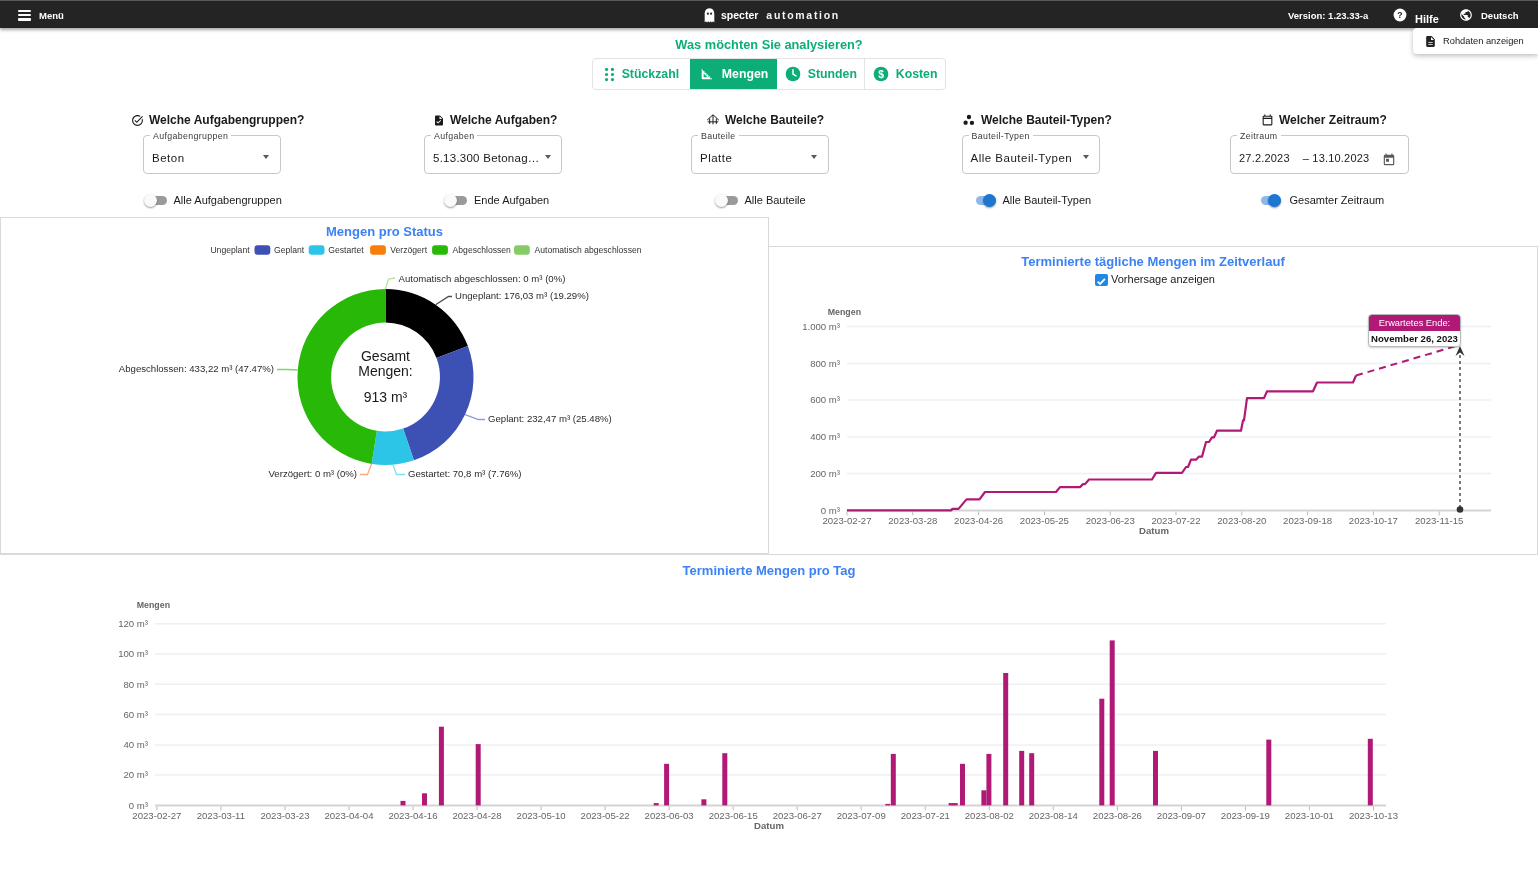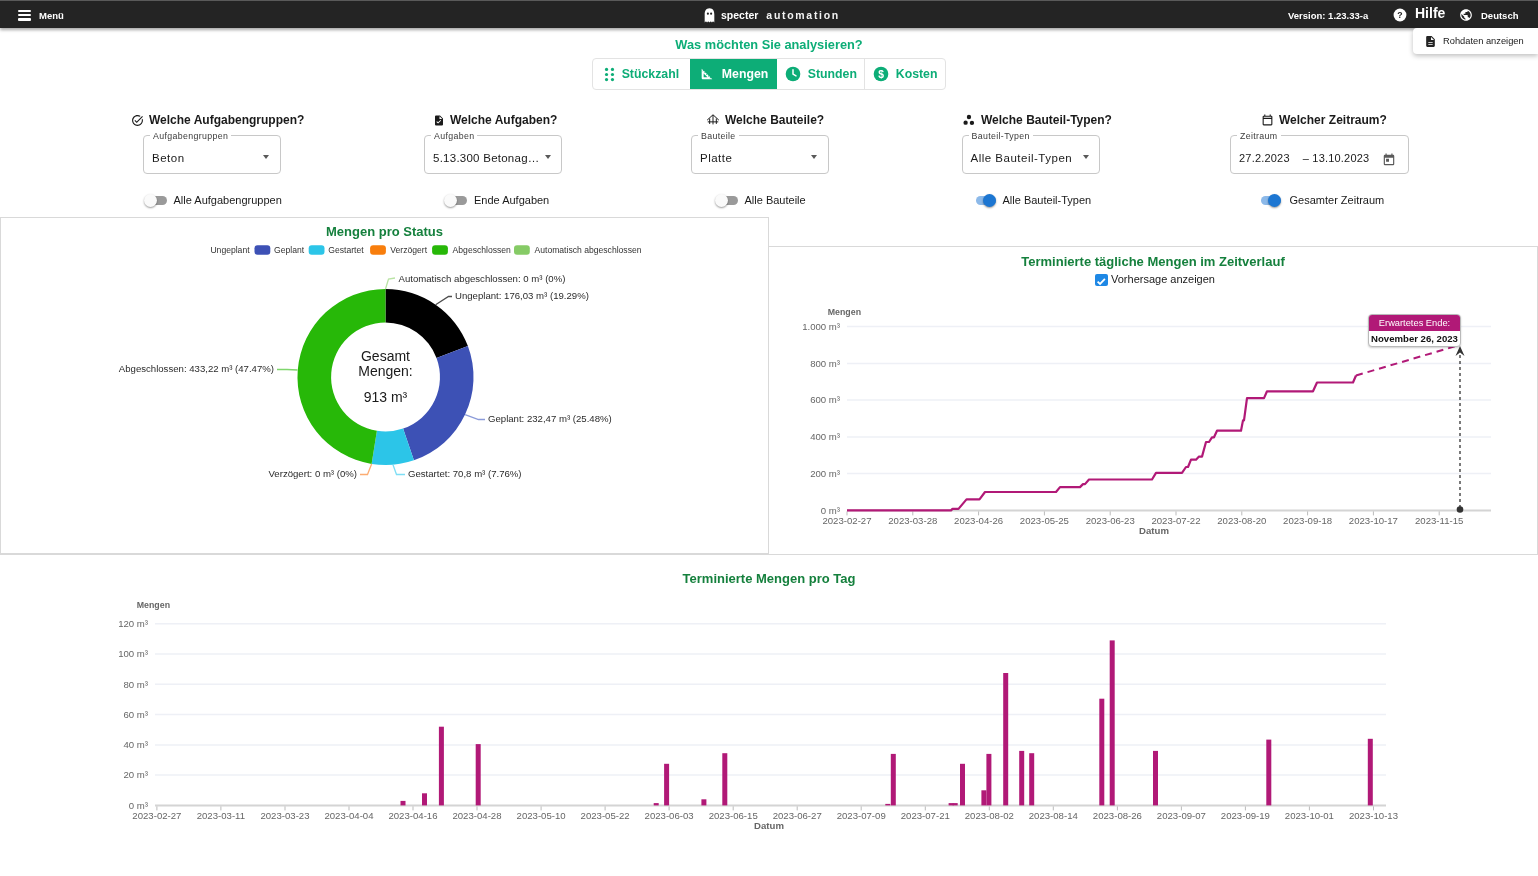--- a/index.html
+++ b/index.html
@@ -5,21 +5,21 @@
 * { margin:0; padding:0; box-sizing:border-box; }
 html,body { width:1538px; height:876px; background:#fff; font-family:"Liberation Sans", sans-serif; overflow:hidden; }
 #app { position:relative; width:1428px; height:876px; }
 #topbar { position:absolute; left:0; top:0; width:1538px; height:28px; background:#242424; border-top:1.5px solid #5a5a5a; box-shadow:0 2px 3px rgba(0,0,0,0.35); color:#fff; }
 #burger { position:absolute; left:18px; top:9px; width:13px; height:11px; }
 #burger div { height:2.2px; background:#fff; margin-bottom:2px; border-radius:1px; }
 #menulbl { position:absolute; left:39px; top:9px; font-size:9.5px; font-weight:bold; color:#fff; }
 #logo { position:absolute; left:703px; top:0; height:28px; display:flex; align-items:center; font-size:10.5px; color:#fff; }
 #version { position:absolute; left:1288px; top:9px; font-size:9.5px; font-weight:bold; color:#fff; }
 .tb-ic { position:absolute; top:7px; width:14px; height:14px; }
-#hilfe { position:absolute; left:1415px; top:4px; font-size:14px; font-weight:bold; }
+#hilfe { position:absolute; left:1415px; top:12px; font-size:11px; font-weight:bold; }
 #deutsch { position:absolute; left:1481px; top:9px; font-size:9.5px; font-weight:bold; }
 #popup { position:absolute; left:1413px; top:28px; width:125px; height:26px; background:#fff; box-shadow:0 2px 5px rgba(0,0,0,0.25); border-radius:4px 0 0 4px; display:flex; align-items:center; }
 #popup span { font-size:9.3px; color:#1a1a1a; margin-left:6px; white-space:nowrap; }
 #heading { position:absolute; left:0; top:37px; width:1538px; text-align:center; font-size:12.8px; font-weight:bold; color:#0dad77; }
 #tabs { position:absolute; left:592px; top:58px; width:354px; height:32px; border:1px solid #e3e3e3; border-radius:4px; background:#fff; display:flex; }
 .tab { display:flex; align-items:center; justify-content:center; font-size:12.3px; font-weight:bold; color:#0dad77; }
 .tab svg { margin-right:7px; }
 .tab.active { background:#0dad77; color:#fff; }
 #tabs .sep { width:1px; background:#e3e3e3; height:100%; }
 .fheader { position:absolute; top:113px; font-size:12px; font-weight:bold; color:#1a1a1a; white-space:nowrap; }
@@ -30,21 +30,21 @@
 .selarrow { position:absolute; top:19.5px; width:0; height:0; border-left:3.2px solid transparent; border-right:3.2px solid transparent; border-top:4.8px solid #595959; }
 .togrow { position:absolute; top:193px; height:14px; }
 .track { position:absolute; top:2.5px; width:20px; height:9.5px; border-radius:5px; background:#9a9a9a; }
 .track.on { background:#8cb9e9; }
 .thumb { position:absolute; top:0.5px; width:13px; height:13px; border-radius:50%; background:#fafafa; box-shadow:0 1px 2px rgba(0,0,0,0.4); }
 .thumb.on { background:#1c76d2; }
 .toglbl { position:absolute; top:1px; font-size:11px; color:#1a1a1a; white-space:nowrap; }
 #panelL { position:absolute; left:0px; top:217px; width:769px; height:337px; border:1px solid #d9d9d9; background:#fff; }
 #panelR { position:absolute; left:768px; top:217px; width:770px; height:337px; border:1px solid #d9d9d9; background:#fff;margin-top:29px; }
 #panelB { position:absolute; left:0px; top:554px; width:1538px; height:322px; border-top:1px solid #d9d9d9; background:#fff; }
-.ptitle { position:absolute; width:100%; text-align:center; font-weight:bold; font-size:13px; color:#15803d; }
+.ptitle { position:absolute; width:100%; text-align:center; font-weight:bold; font-size:13px; color:#3b82f6; }
 </style>
 </head>
 <body>
 <div id="app">
 <div id="topbar">
   <div id="burger">
         <div></div>
         <div></div>
         <div></div>
       </div>
@@ -264,21 +264,21 @@
 <line x1="691" y1="108" x2="691" y2="262" stroke="#333" stroke-width="1.3" stroke-dasharray="3,3"></line>
 <path d="M691 99 l-4.5 10 l4.5 -3.5 l4.5 3.5 z" fill="#333"></path>
 <circle cx="691" cy="262.5" r="3.3" fill="#333"></circle>
   </svg>
   <div id="tooltip" style="position:absolute; left:599px; top:67px; width:93px; border:1px solid #b9b9b9; border-radius:4px; background:#fff; box-shadow:0 1px 2px rgba(0,0,0,0.2); overflow:hidden;">
     <div style="background:#b11977; color:#fff; font-size:9.3px; text-align:center; padding:3px 0 2.5px;">Erwartetes Ende:</div>
     <div style="color:#111; font-size:9.6px; font-weight:bold; text-align:center; padding:2px 0 2.5px;">November 26, 2023</div>
   </div>
 </div>
 <div id="panelB">
-  <div class="ptitle" style="top:16px;text-align:center;">Terminierte Mengen pro Tag</div>
+  <div class="ptitle" style="top:8px;text-align:center;">Terminierte Mengen pro Tag</div>
   <svg width="1538" height="321" viewBox="0 0 1538 321" style="position:absolute; left:0; top:0;">
 <text x="148" y="253.7" font-size="9.6" fill="#666" text-anchor="end">0 m³</text>
 <line x1="155" y1="220.1" x2="1386" y2="220.1" stroke="#eef0f6" stroke-width="1.5"></line>
 <text x="148" y="223.4" font-size="9.6" fill="#666" text-anchor="end">20 m³</text>
 <line x1="155" y1="189.9" x2="1386" y2="189.9" stroke="#eef0f6" stroke-width="1.5"></line>
 <text x="148" y="193.2" font-size="9.6" fill="#666" text-anchor="end">40 m³</text>
 <line x1="155" y1="159.6" x2="1386" y2="159.6" stroke="#eef0f6" stroke-width="1.5"></line>
 <text x="148" y="162.9" font-size="9.6" fill="#666" text-anchor="end">60 m³</text>
 <line x1="155" y1="129.3" x2="1386" y2="129.3" stroke="#eef0f6" stroke-width="1.5"></line>
 <text x="148" y="132.6" font-size="9.6" fill="#666" text-anchor="end">80 m³</text>

